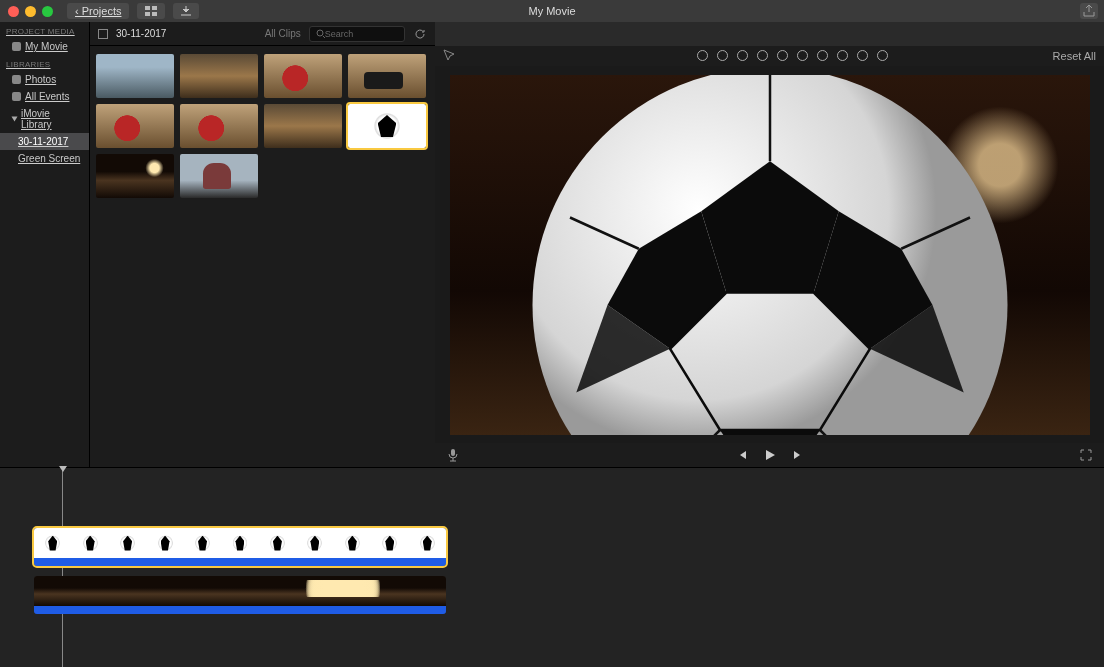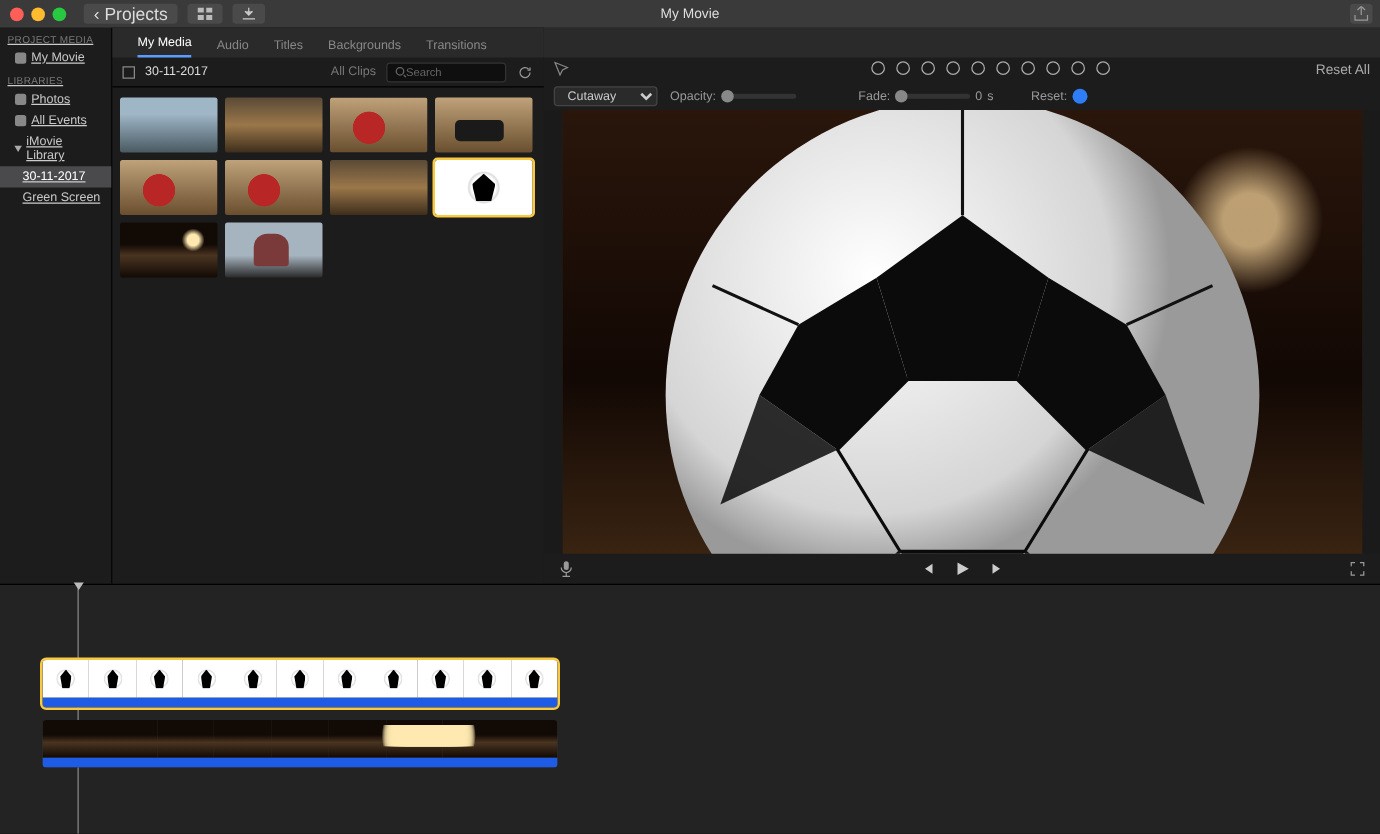--- a/index.html
+++ b/index.html
@@ -13,22 +13,22 @@
     
     .titlebar {
       height: 22px; background: #3a3a3a; display: flex;
       align-items: center; position: relative;
     }
     .traffic-lights { display: flex; gap: 6px; margin-left: 8px; }
     .tl { width: 11px; height: 11px; border-radius: 50%; }
     .tl.red { background: #ff5f57; } .tl.yel { background: #febc2e; } .tl.grn { background: #28c840; }
     .btn {
       background: #4a4a4a; border: none; color: #ddd; height: 16px;
-      font-size: 14px; padding: 0 8px; border-radius: 3px; margin-left: 8px;
-      display: inline-flex; align-items: center; cursor: pointer;
+      font-size: 11px; padding: 0 8px; border-radius: 3px; margin-left: 8px;
+      display: inline-flex; align-items: center; cursor: pointer; text-decoration: underline;
     }
     .btn:first-of-type { margin-left: 14px; }
     .title-center {
       position: absolute; left: 50%; transform: translateX(-50%);
       font-size: 11px; color: #ddd;
     }
     .share-btn {
       position: absolute; right: 6px; top: 3px; width: 18px; height: 16px;
       background: #4a4a4a; border-radius: 3px; display: flex; align-items: center; justify-content: center;
     }
@@ -205,27 +205,20 @@
     </div>
     <div class="sb-item sel" style="padding-left:18px">
       <span>30-11-2017</span>
     </div>
     <div class="sb-item" style="padding-left:18px">
       <span>Green Screen</span>
     </div>
   </div>
 
   <div class="browser">
-    <div class="tabs">
-      <div class="tab active">My Media</div>
-      <div class="tab">Audio</div>
-      <div class="tab">Titles</div>
-      <div class="tab">Backgrounds</div>
-      <div class="tab">Transitions</div>
-    </div>
     <div class="browser-toolbar">
       <span class="sq-icon"></span>
       <span class="bt-label">30-11-2017</span>
       <span style="flex:1"></span>
       <span class="bt-label" style="color:#777">All Clips</span>
       <div class="searchbox">
         <svg width="9" height="9">
             <circle cx="4" cy="4" r="3" stroke="#666" fill="none"></circle>
             <path d="M7 7l2 2" stroke="#666"></path>
           </svg>
@@ -275,39 +268,20 @@
               <circle cx="6.5" cy="6.5" r="5" stroke="#aaa" fill="none"></circle>
             </svg></span><span style="display: inline-block; width: 14px; height: 14px; margin: 0px 3px;"><svg width="13" height="13">
               <circle cx="6.5" cy="6.5" r="5" stroke="#aaa" fill="none"></circle>
             </svg></span><span style="display: inline-block; width: 14px; height: 14px; margin: 0px 3px;"><svg width="13" height="13">
               <circle cx="6.5" cy="6.5" r="5" stroke="#aaa" fill="none"></circle>
             </svg></span><span style="display: inline-block; width: 14px; height: 14px; margin: 0px 3px;"><svg width="13" height="13">
               <circle cx="6.5" cy="6.5" r="5" stroke="#aaa" fill="none"></circle>
             </svg></span></span>
       <span style="width:140px"></span>
       <span>Reset All</span>
-    </div>
-    <div class="overlay-row">
-      <select class="select">
-        <option>Cutaway</option>
-      </select>
-      <div class="slider-wrap">
-        <span>Opacity:</span>
-        <div class="slider"></div>
-      </div>
-      <div class="slider-wrap" style="margin-left:40px">
-        <span>Fade:</span>
-        <div class="slider"></div>
-        <span>0</span>
-        <span>s</span>
-      </div>
-      <div class="slider-wrap" style="margin-left:20px">
-        <span>Reset:</span>
-        <span style="width:12px;height:12px;background:#2e7cf6;border-radius:50%;display:inline-block"></span>
-      </div>
     </div>
     <div class="canvas">
       <div class="video-frame">
 
         <div style="position:absolute;inset:0;background:linear-gradient(180deg,#2a160b 0%,#120804 60%,#3a2412 100%)"></div>
         <div style="position:absolute;right:20px;top:10px;width:140px;height:160px;background:radial-gradient(circle,#ffdca0 0 20%,transparent 55%);opacity:.7"></div>
         <svg viewBox="0 0 400 400" style="position:absolute;left:70px;top:-20px;width:500px;height:500px">
           <defs>
               <radialGradient id="sg" cx="35%" cy="30%">
                 <stop offset="0%" stop-color="#fff"></stop>

